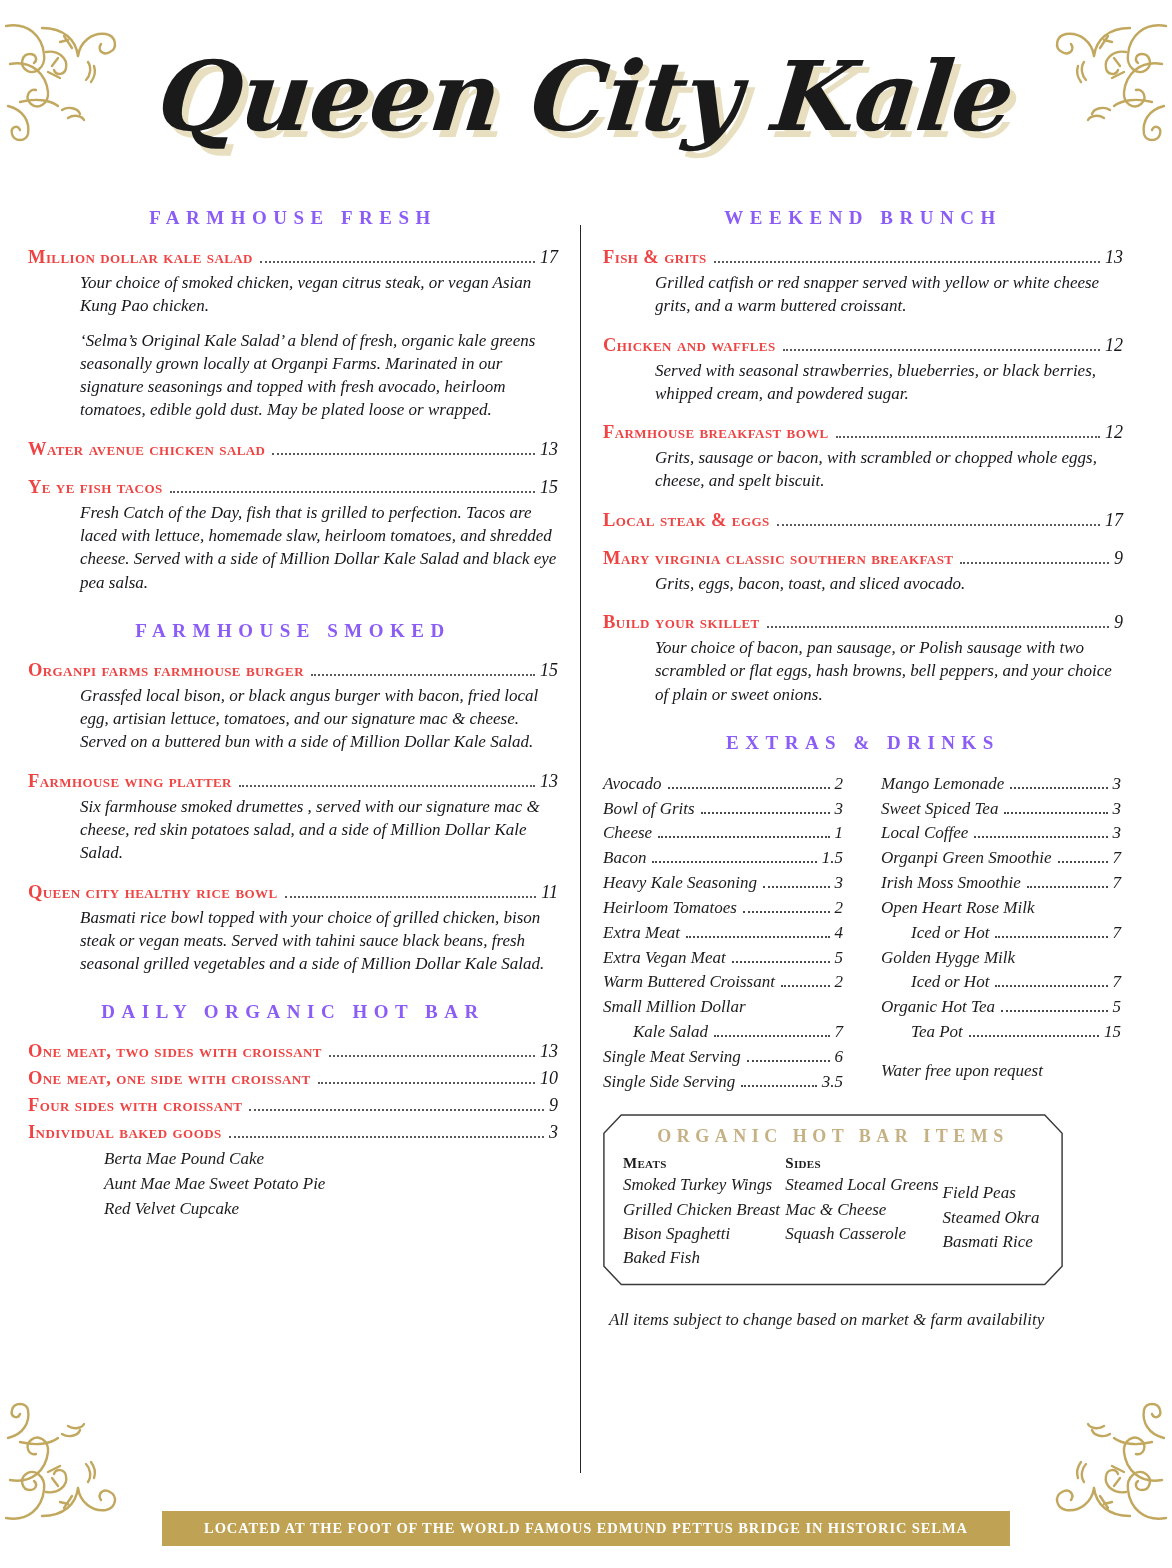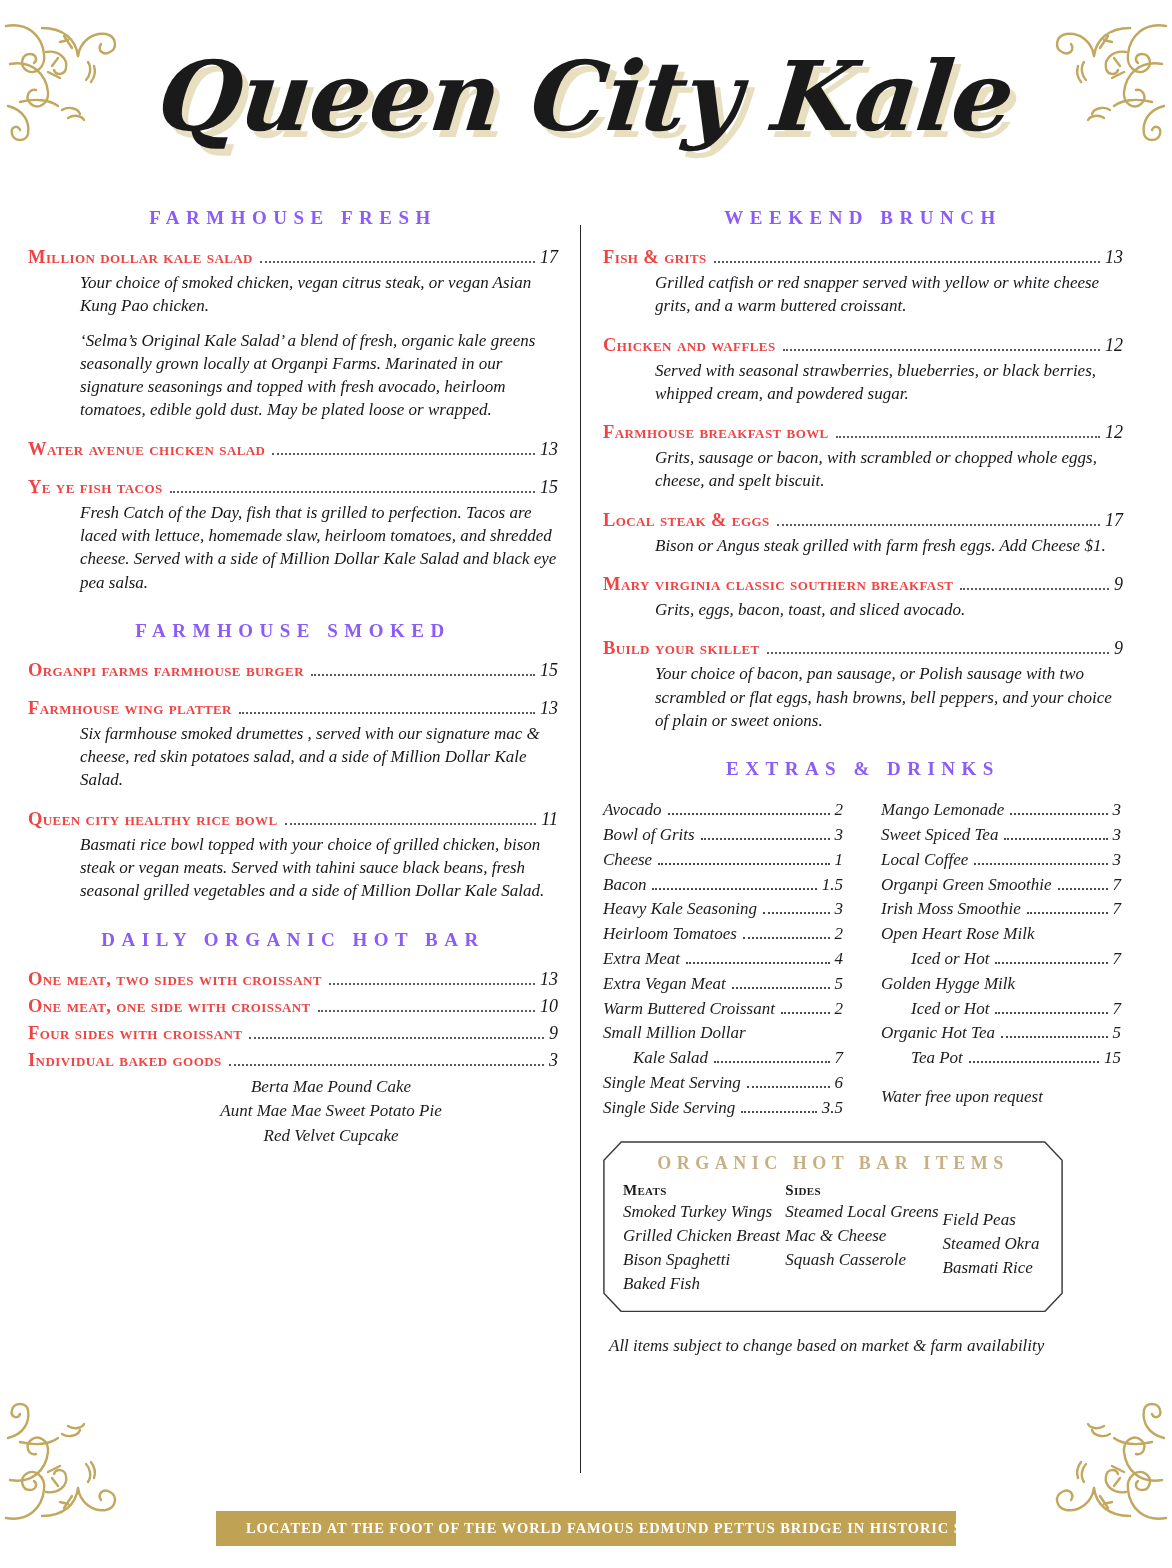--- a/index.html
+++ b/index.html
@@ -112,21 +112,20 @@
   }
   .desc + .desc { margin-top: 11px; }
 
   
   .compact .item { margin-bottom: 6px; }
   .sub-list {
     margin: 4px 0 0 76px;
     font-size: 17px;
     font-style: italic;
     line-height: 1.45;
-    text-align: center;
   }
 
   
   .extras { display: flex; gap: 38px; }
   .extras-col { width: 240px; }
   .ex-row {
     display: flex;
     align-items: baseline;
     font-size: 17px;
     font-style: italic;
@@ -193,21 +192,21 @@
   }
   .banner {
     background: #bfa253;
     color: #ffffff;
     font-family: "Liberation Serif", serif;
     font-weight: 700;
     font-size: 14.5px;
     letter-spacing: 0.9px;
     text-transform: uppercase;
     padding: 9px 30px;
-    width: 740px;
+    width: 848px;
     text-align: center;
     white-space: nowrap;
   }
 </style>
 </head>
 <body>
 
 <div class="page">
 
   <div class="orn orn-tl">
@@ -320,20 +319,21 @@
       </div>
 
       <div class="sec-head">Farmhouse Smoked</div>
 
       <div class="item">
         <div class="item-row">
           <span class="item-name">Organpi Farms Farmhouse Burger</span>
           <span class="leader"></span>
           <span class="price">15</span>
         </div>
+        <div class="desc">Grassfed local bison, or black angus burger with bacon, fried local egg, artisian lettuce, tomatoes, and our signature mac &amp; cheese. Served on a buttered bun with a side of Million Dollar Kale Salad.</div>
       </div>
 
       <div class="item">
         <div class="item-row">
           <span class="item-name">Farmhouse Wing Platter</span>
           <span class="leader"></span>
           <span class="price">13</span>
         </div>
         <div class="desc">Six farmhouse smoked drumettes , served with our signature mac &amp; cheese, red skin potatoes salad, and a side of Million Dollar Kale Salad.</div>
       </div>
@@ -419,21 +419,20 @@
         </div>
         <div class="desc">Grits, sausage or bacon, with scrambled or chopped whole eggs, cheese, and spelt biscuit.</div>
       </div>
 
       <div class="item">
         <div class="item-row">
           <span class="item-name">Local Steak &amp; Eggs</span>
           <span class="leader"></span>
           <span class="price">17</span>
         </div>
-        <div class="desc">Bison or Angus steak grilled with farm fresh eggs. Add Cheese $1.</div>
       </div>
 
       <div class="item">
         <div class="item-row">
           <span class="item-name">Mary Virginia Classic Southern Breakfast</span>
           <span class="leader"></span>
           <span class="price">9</span>
         </div>
         <div class="desc">Grits, eggs, bacon, toast, and sliced avocado.</div>
       </div>

